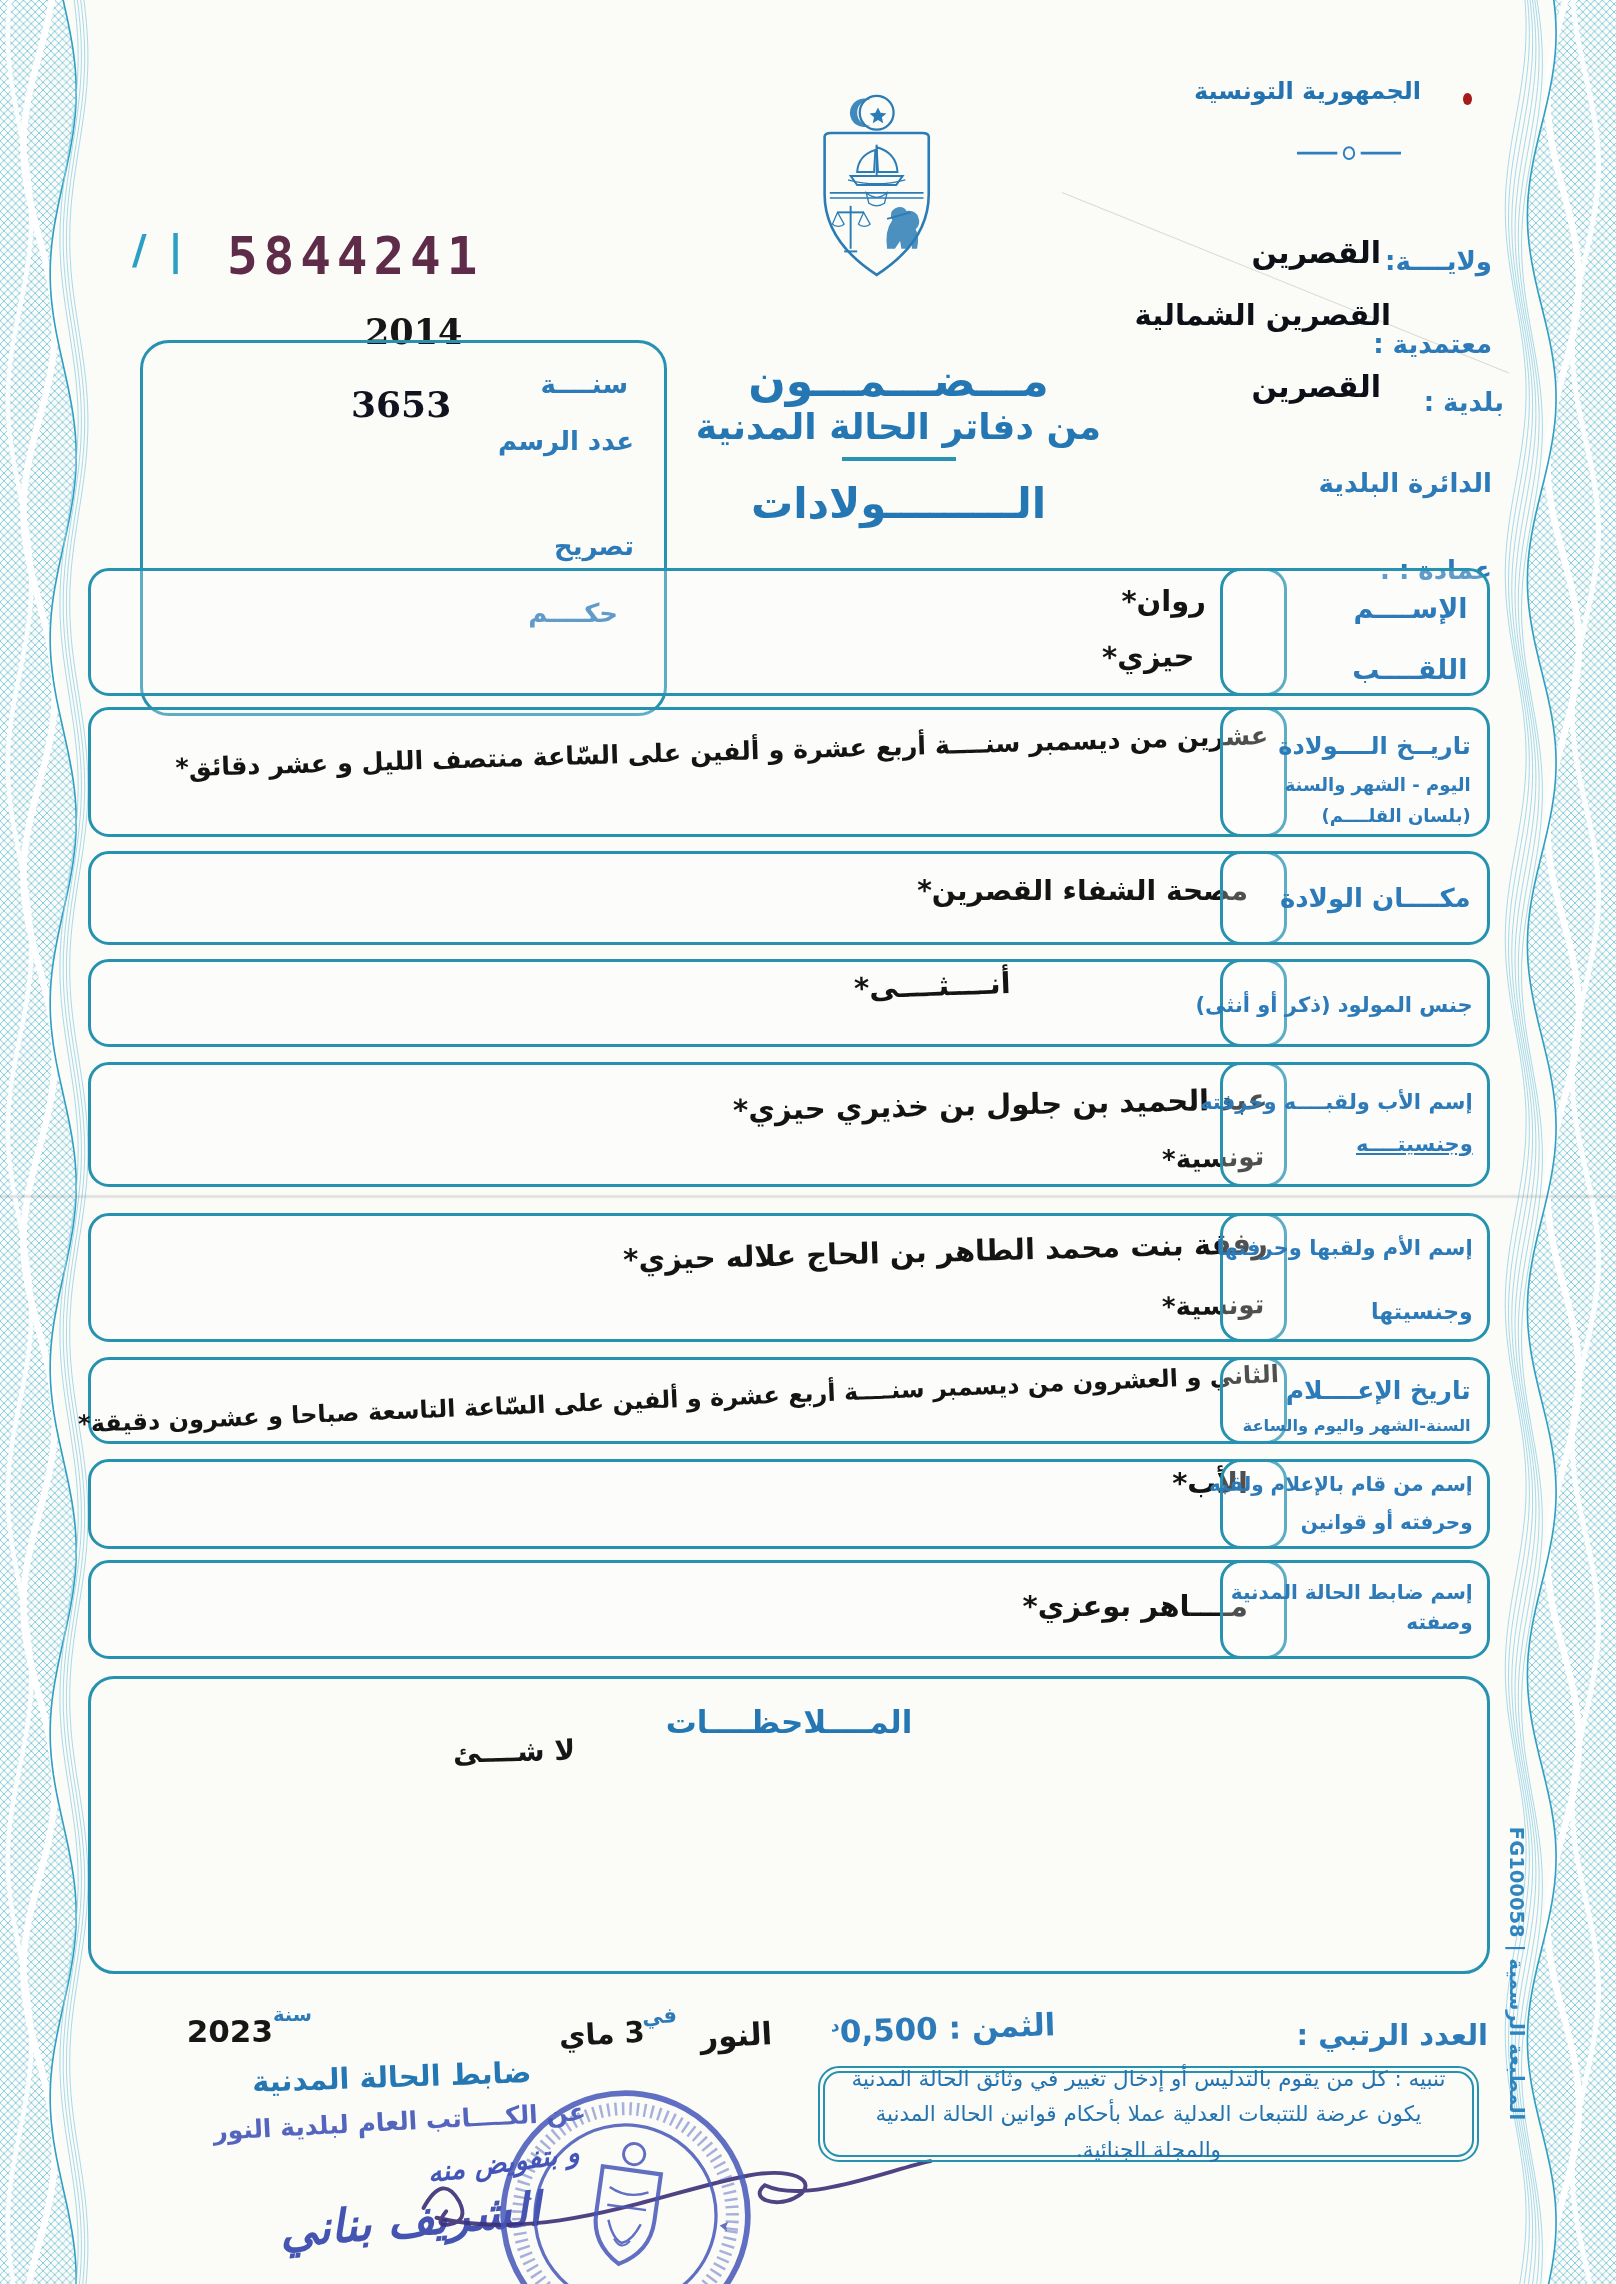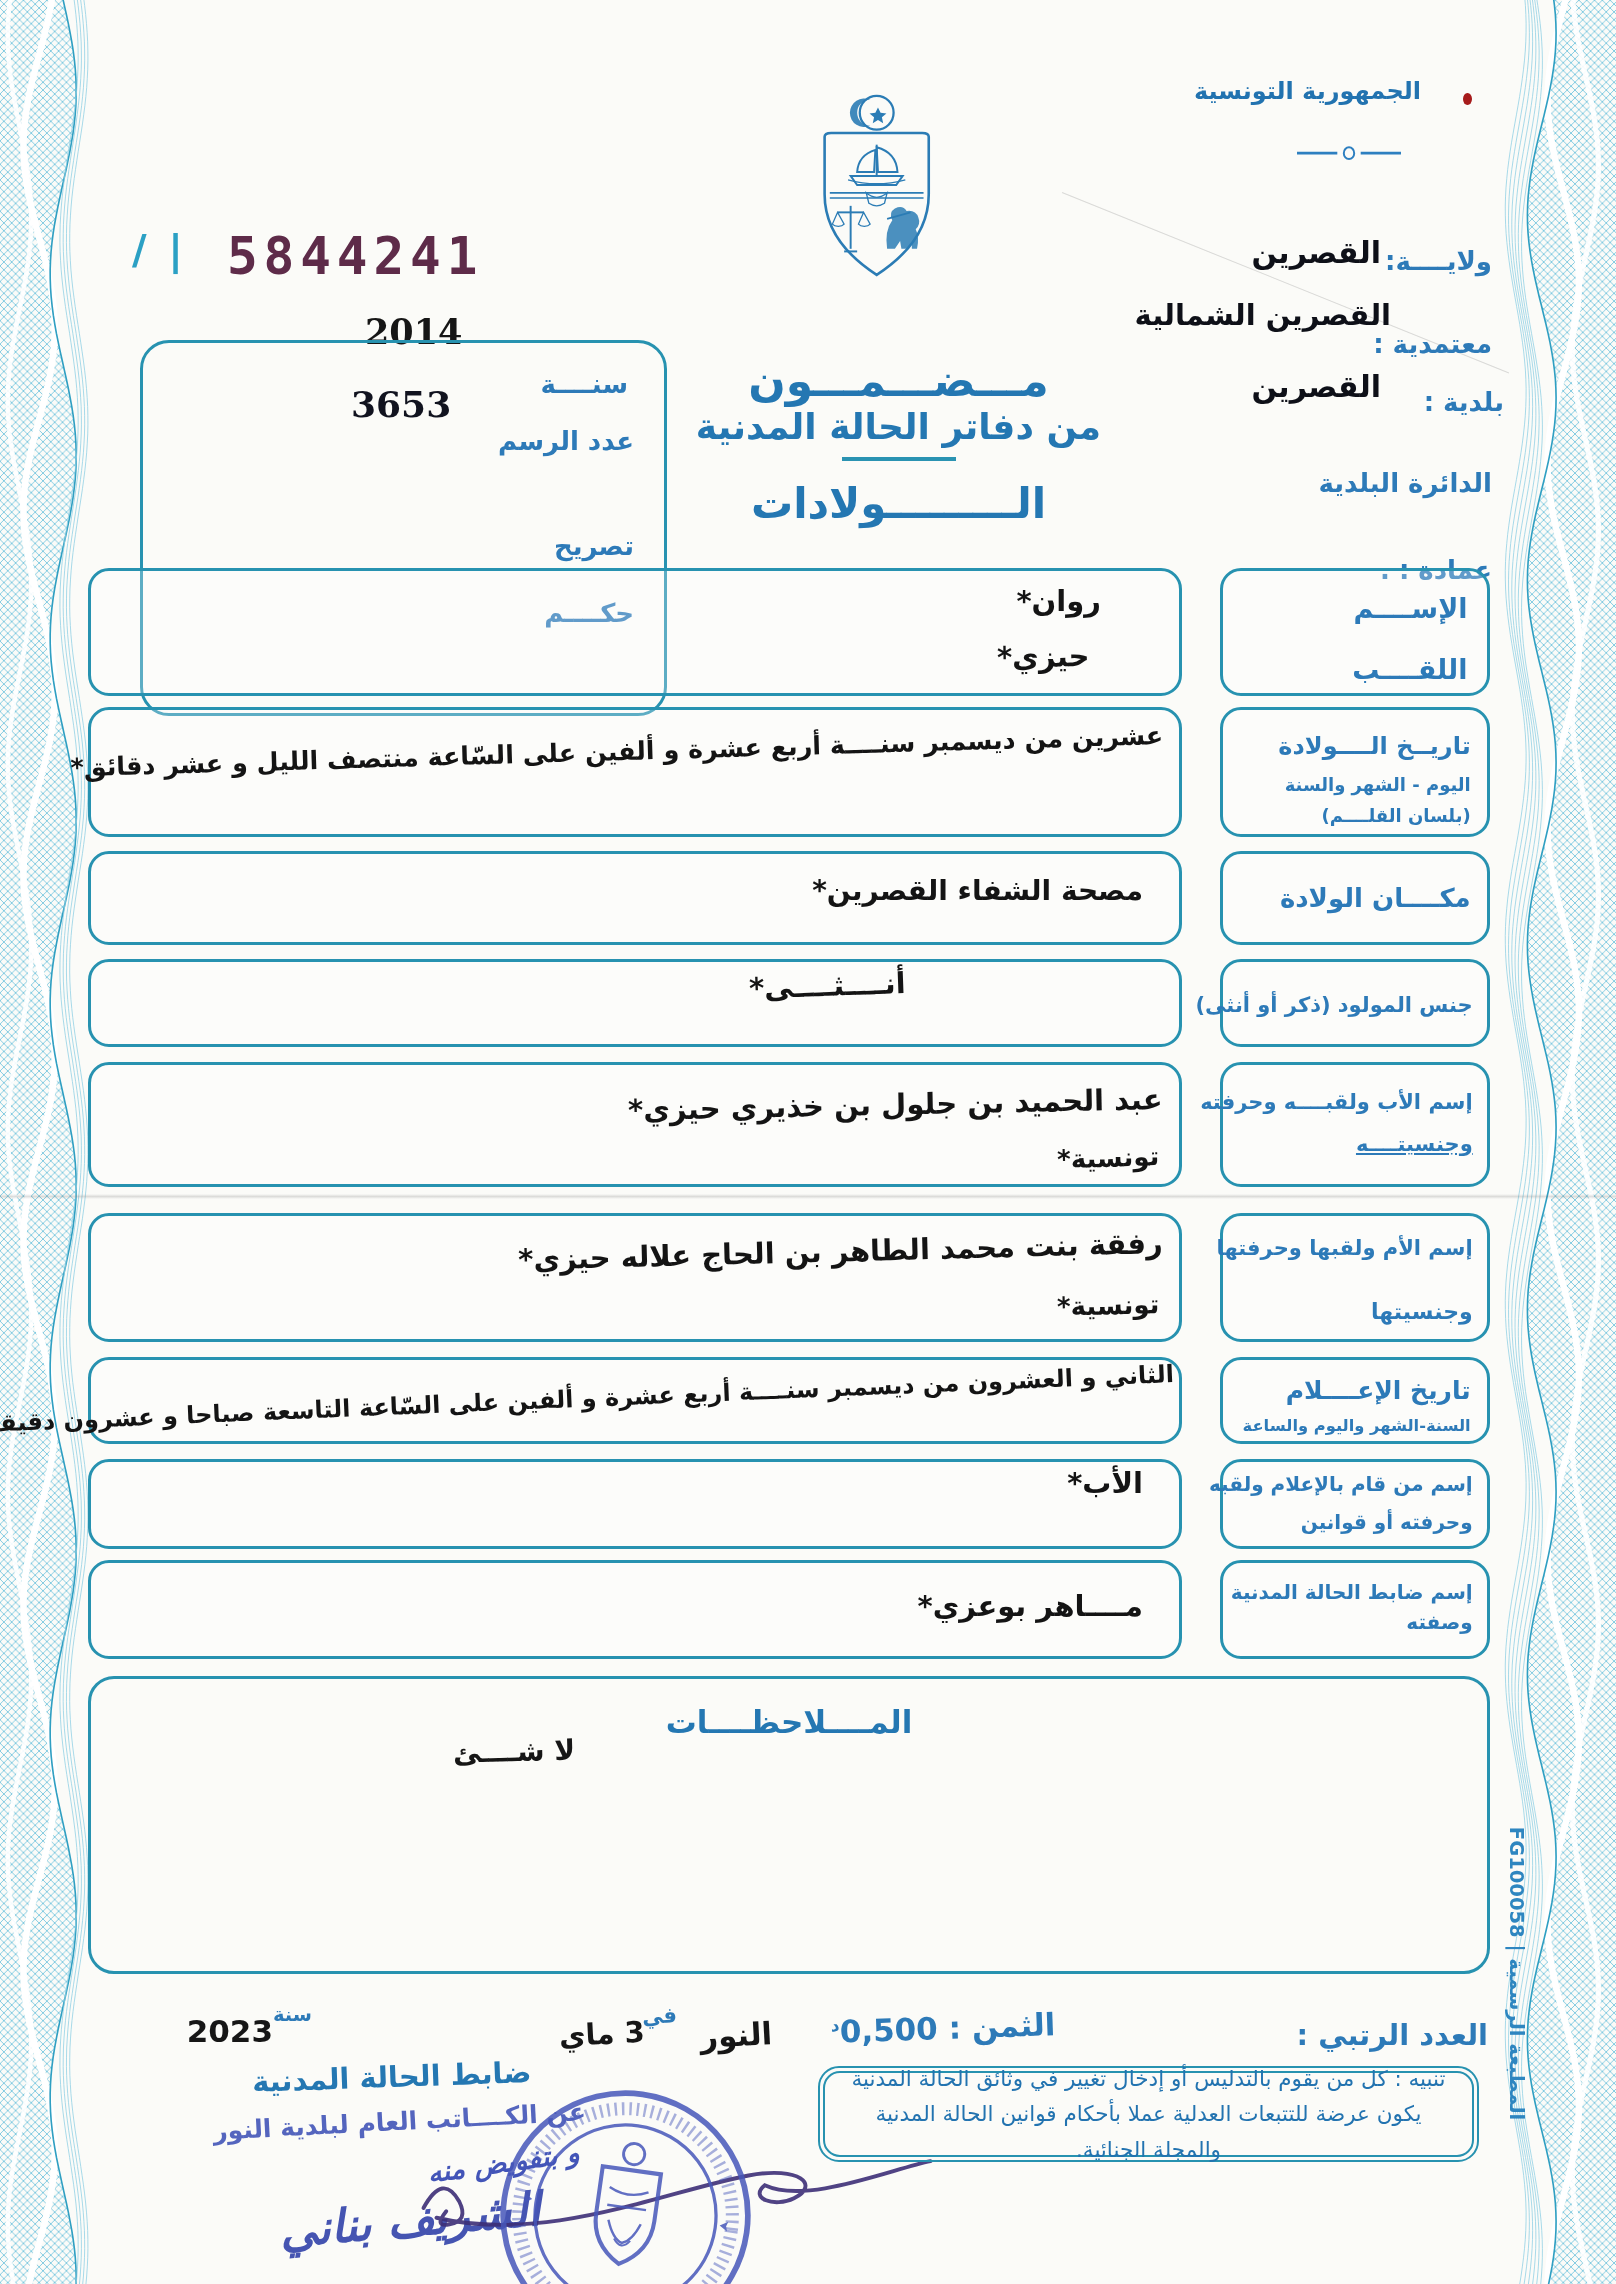--- a/index.html
+++ b/index.html
@@ -18,21 +18,21 @@
   .serial-mark{left:132px;top:227px;font-size:40px;font-weight:bold;color:#2ba0c4;letter-spacing:3.9px;}
   .serial-number{left:227px;top:227px;font-size:51px;font-weight:bold;color:#5e2b49;
     font-family:"DejaVu Sans Mono",monospace;letter-spacing:5.9px;}
   .year-top{left:365px;top:311px;font-size:35px;font-weight:bold;font-family:"DejaVu Serif",serif;}
   
   .registry-box{left:140px;top:340px;width:521px;height:370px;border:3.3px solid #2792b0;border-radius:29px;}
   .registry-box .lab{position:absolute;color:#2d7ab8;font-weight:bold;font-size:26px;}
   .reg-year{right:36px;top:26px;font-size:25px;}
   .reg-record-lab{right:30px;top:83px;}
   .reg-decl{right:30px;top:188px;}
-  .reg-judg{right:30px;top:255px;}
+  .reg-judg{right:46px;top:255px;}
   .reg-record-val{position:absolute;left:208px;top:40px;font-size:36px;font-weight:bold;font-family:"DejaVu Serif",serif;color:#11131f;}
   
   .doc-title{left:651px;top:355px;width:495px;text-align:center;color:#2477b2;}
   .doc-title .t1{font-size:44px;font-weight:bold;}
   .doc-title .t2{font-size:36px;font-weight:bold;}
   .t-underline{width:114px;height:3.9px;background:#2a93b2;margin:10.4px auto 0 auto;}
   .doc-title .t3{font-size:42px;font-weight:bold;margin-top:18px;}
   
   .fld-lab{position:absolute;color:#2d7ab8;font-weight:bold;font-size:26px;}
   .fld-val{position:absolute;color:#0e1018;font-weight:bold;font-size:30px;}
@@ -40,21 +40,21 @@
   .wilaya-val{right:235px;top:235px;}
   .deleg-val{right:225px;top:298px;font-size:29px;}
   .deleg-lab{right:124px;top:329px;}
   .munic-val{right:235px;top:369px;}
   .munic-lab{right:112px;top:387px;}
   .district-lab{right:124px;top:468px;}
   .imada-lab{right:124px;top:555px;}
   
   .frow{position:absolute;left:0;width:1616px;}
   .vbox,.lbox{position:absolute;top:0;height:100%;border:3.3px solid #2792b0;border-radius:21px;box-sizing:border-box;background:rgba(255,255,255,0.25);}
-  .vbox{left:88px;width:1094px;}
+  .vbox{left:88px;width:1199px;}
   .lbox{left:1220px;width:270px;}
   .val{position:absolute;font-weight:bold;color:#141414;white-space:nowrap;transform-origin:right center;}
   .lab{position:absolute;font-weight:bold;color:#2d7ab8;white-space:nowrap;text-align:right;}
   .r1{top:568px;height:128px;}
   .r1 .v1{top:13px;right:78px;font-size:29px;}
   .r1 .v2{top:68px;right:89px;font-size:29px;transform:rotate(-1deg);}
   .r1 .l1{top:22px;right:19.5px;font-size:27px;}
   .r1 .l2{top:83px;right:19.5px;font-size:27px;}
   .r2{top:707px;height:130px;}
   .r2 .v1{top:10.4px;right:15.6px;font-size:25.4px;transform:rotate(-1.7deg);}

